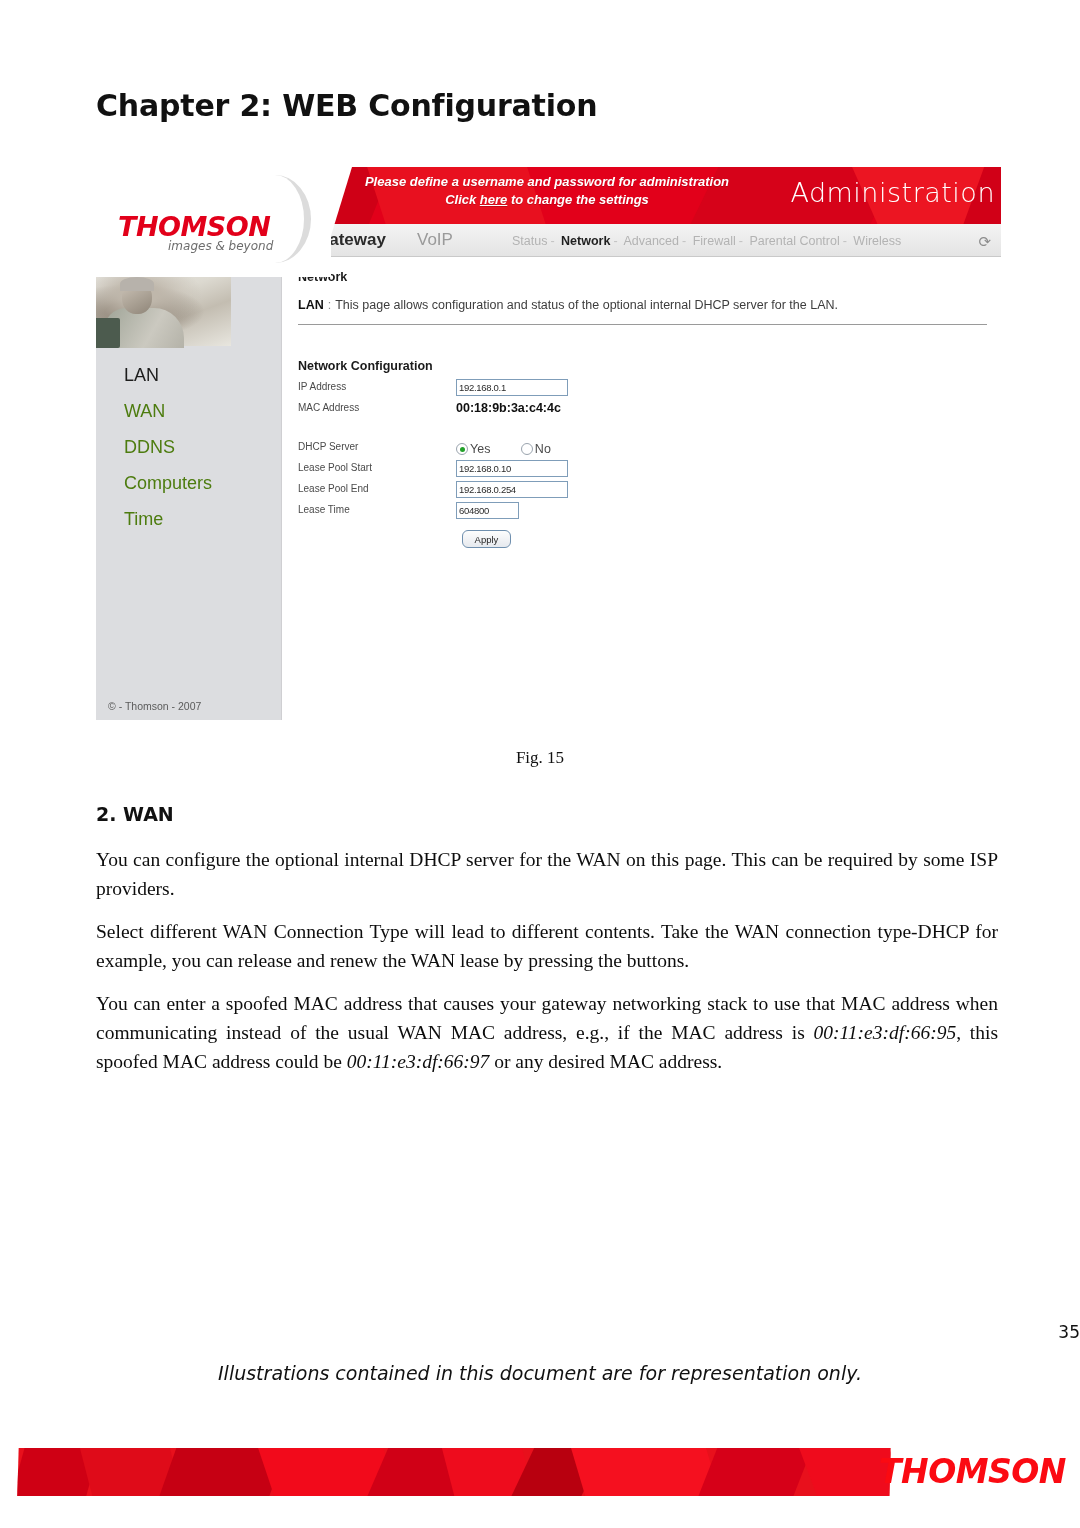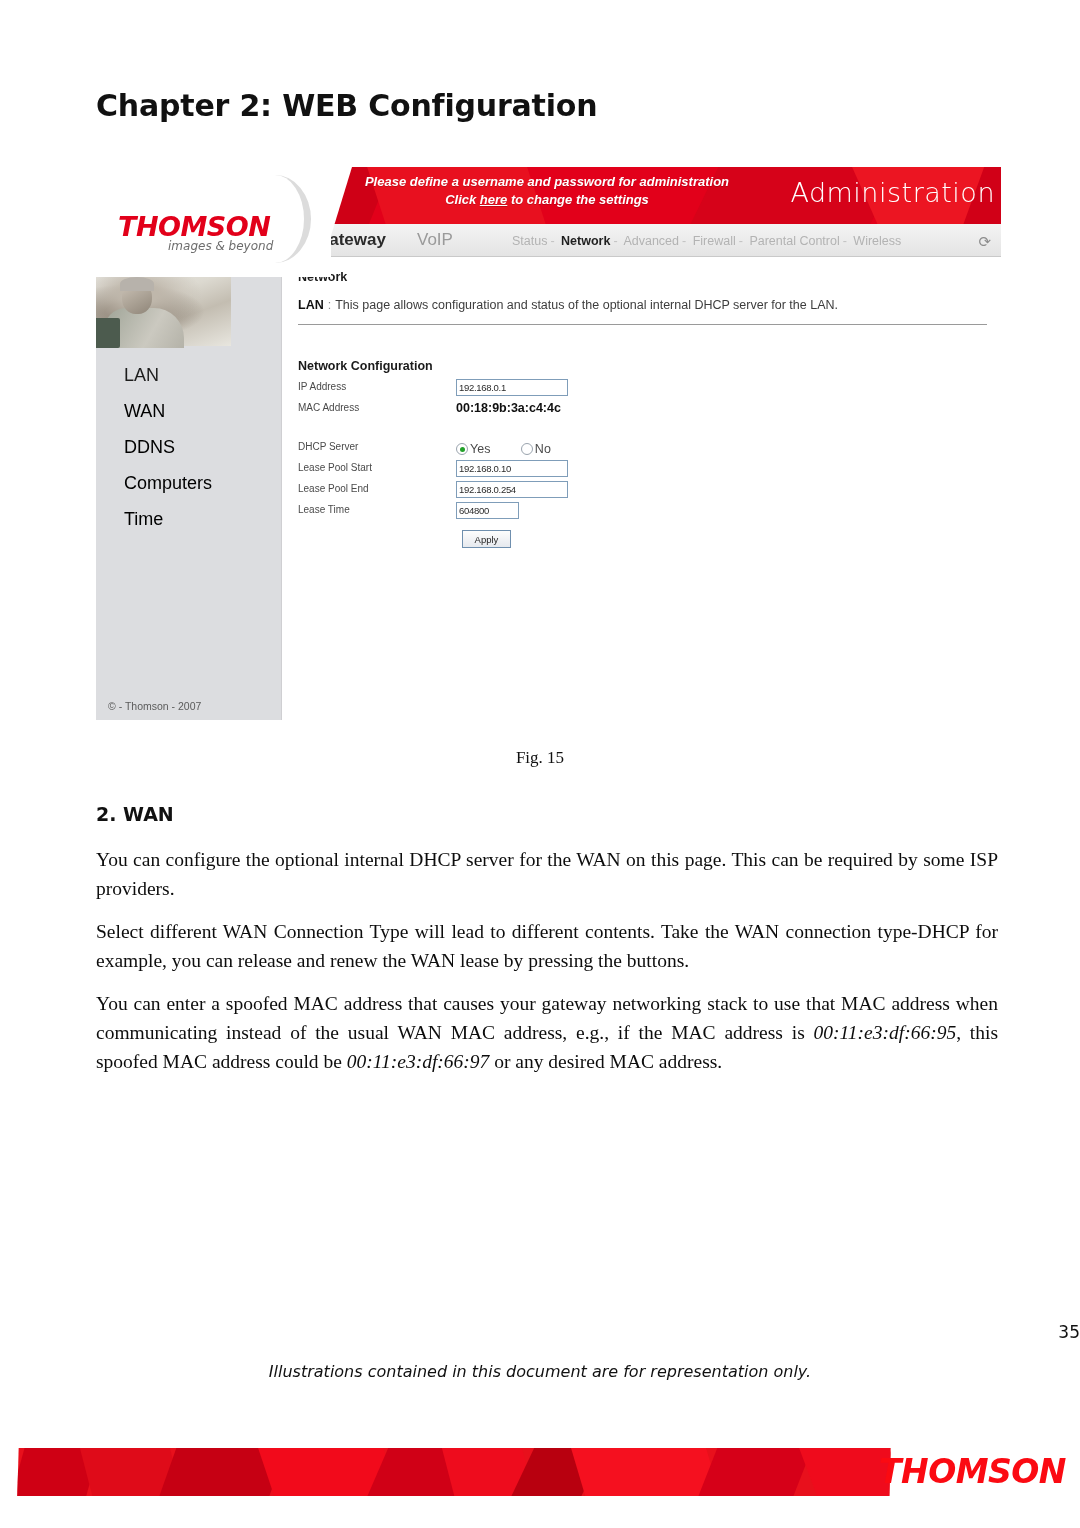--- a/index.html
+++ b/index.html
@@ -134,21 +134,21 @@
   }
   .rs-photo .laptop{
     position:absolute; left:-2px; top:44px; width:26px; height:30px;
     background:#4c5b4e; border-radius:2px;
   }
   .rs-nav{
     position:absolute; left:0; top:80px; width:100%;
   }
   .rs-nav .item{
     padding:0 0 0 28px; height:36px; line-height:36px;
-    font-size:18px; color:#000000;
+    font-size:18px; color:#4d7c0f;
     font-family:"Liberation Sans", sans-serif;
   }
   .rs-nav .item.active{ color:#1d1d1d; font-weight:normal; }
   .rs-copyright{
     position:absolute; left:12px; bottom:8px;
     font-size:10.5px; color:#5b5b5b;
     font-family:"Liberation Sans", sans-serif;
   }
 
   
@@ -207,21 +207,21 @@
     position:relative;
   }
   .rs-radio.on .dot::after{
     content:""; position:absolute; left:2.5px; top:2.5px;
     width:5px; height:5px; border-radius:50%; background:#22a12a;
   }
   .rs-gap{ height:18px; }
   .rs-apply{
     position:absolute; left:164px; margin-top:7px;
     width:49px; height:18px;
-    border:1px solid #6f8fae; border-radius:0;
+    border:1px solid #6f8fae; border-radius:6px;
     background:linear-gradient(#fdfdfd,#e6e9ee);
     font-size:9.5px; color:#1f1f1f; text-align:center; line-height:17px;
     font-family:"Liberation Sans", sans-serif;
   }
 
   
   .fig-caption{
     position:absolute; left:0; right:0; top:748px;
     text-align:center; font-size:17px; color:#111;
     font-family:"Liberation Serif", serif;
@@ -242,21 +242,21 @@
   #para-3{ top:989px; }
 
   .page-number{
     position:absolute; left:0; right:0; top:1322px;
     text-align:right; font-size:17px; color:#111;
     font-family:"DejaVu Sans", sans-serif;
     padding-left:16px;
   }
   .disclaimer{
     position:absolute; left:0; right:0; top:1362px;
-    text-align:center; font-size:16px; font-style:italic; color:#111;
+    text-align:center; font-size:19px; font-style:italic; color:#111;
     font-family:"DejaVu Sans", sans-serif;
   }
 
   
   .footer-band{
     position:absolute; left:0; right:0; bottom:0; height:98px;
     background:#ffffff; overflow:hidden;
   }
   .fb-shape{
     position:absolute; left:18px; top:18px; width:872px; height:48px;

